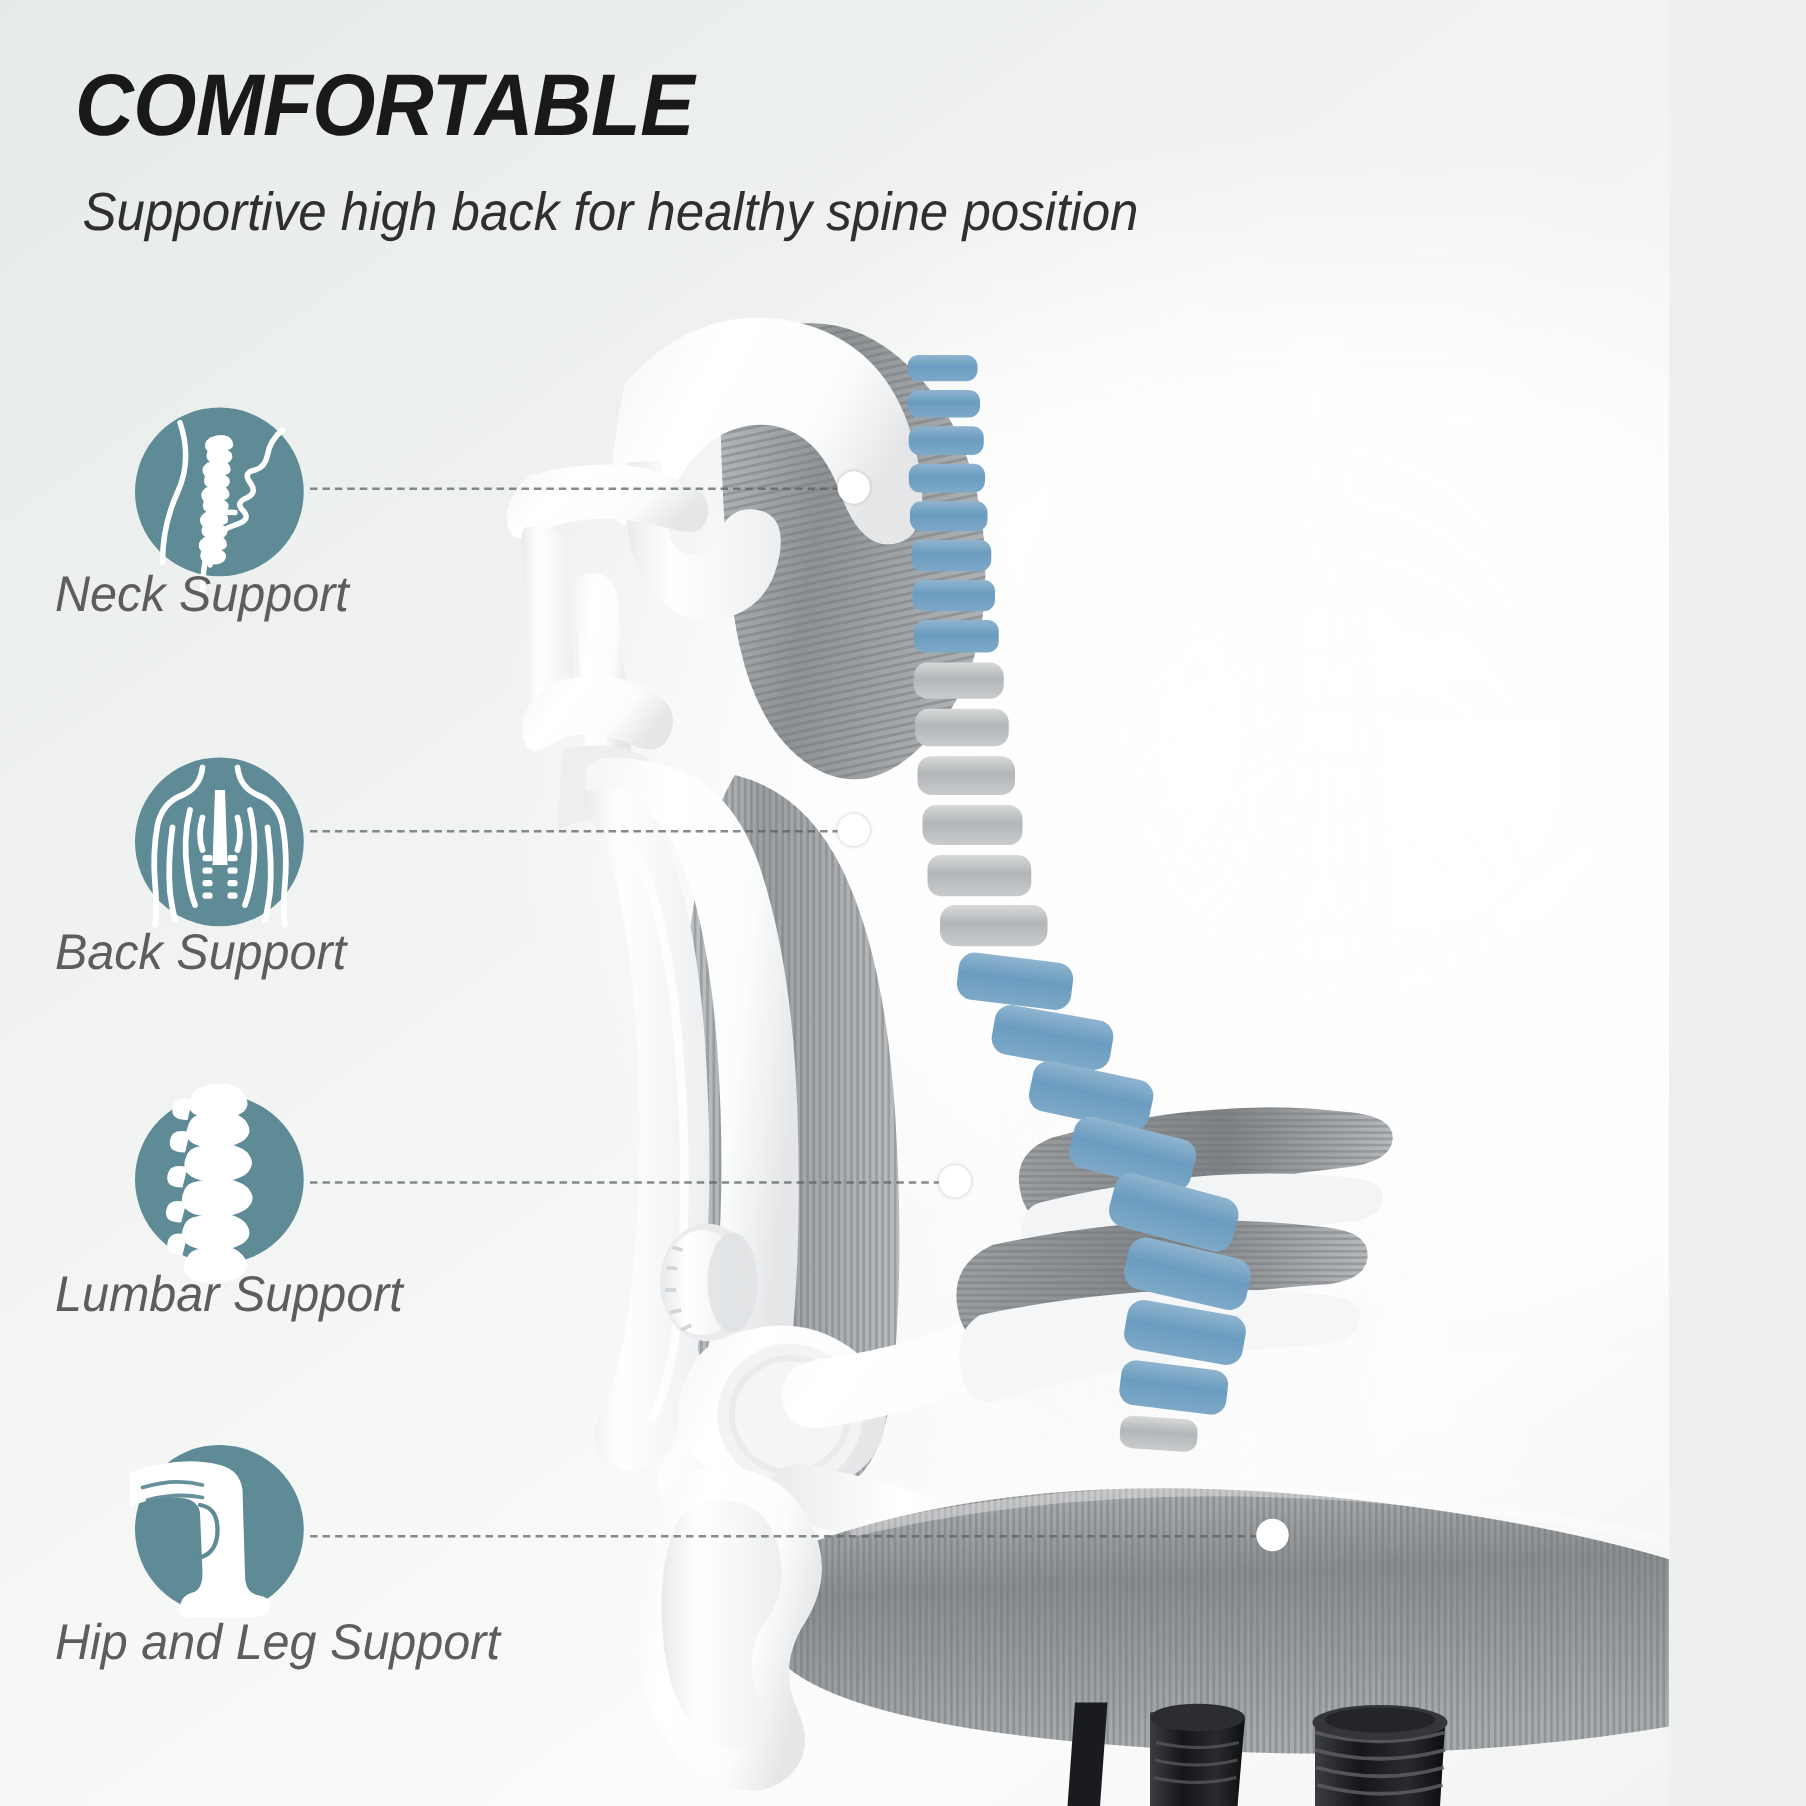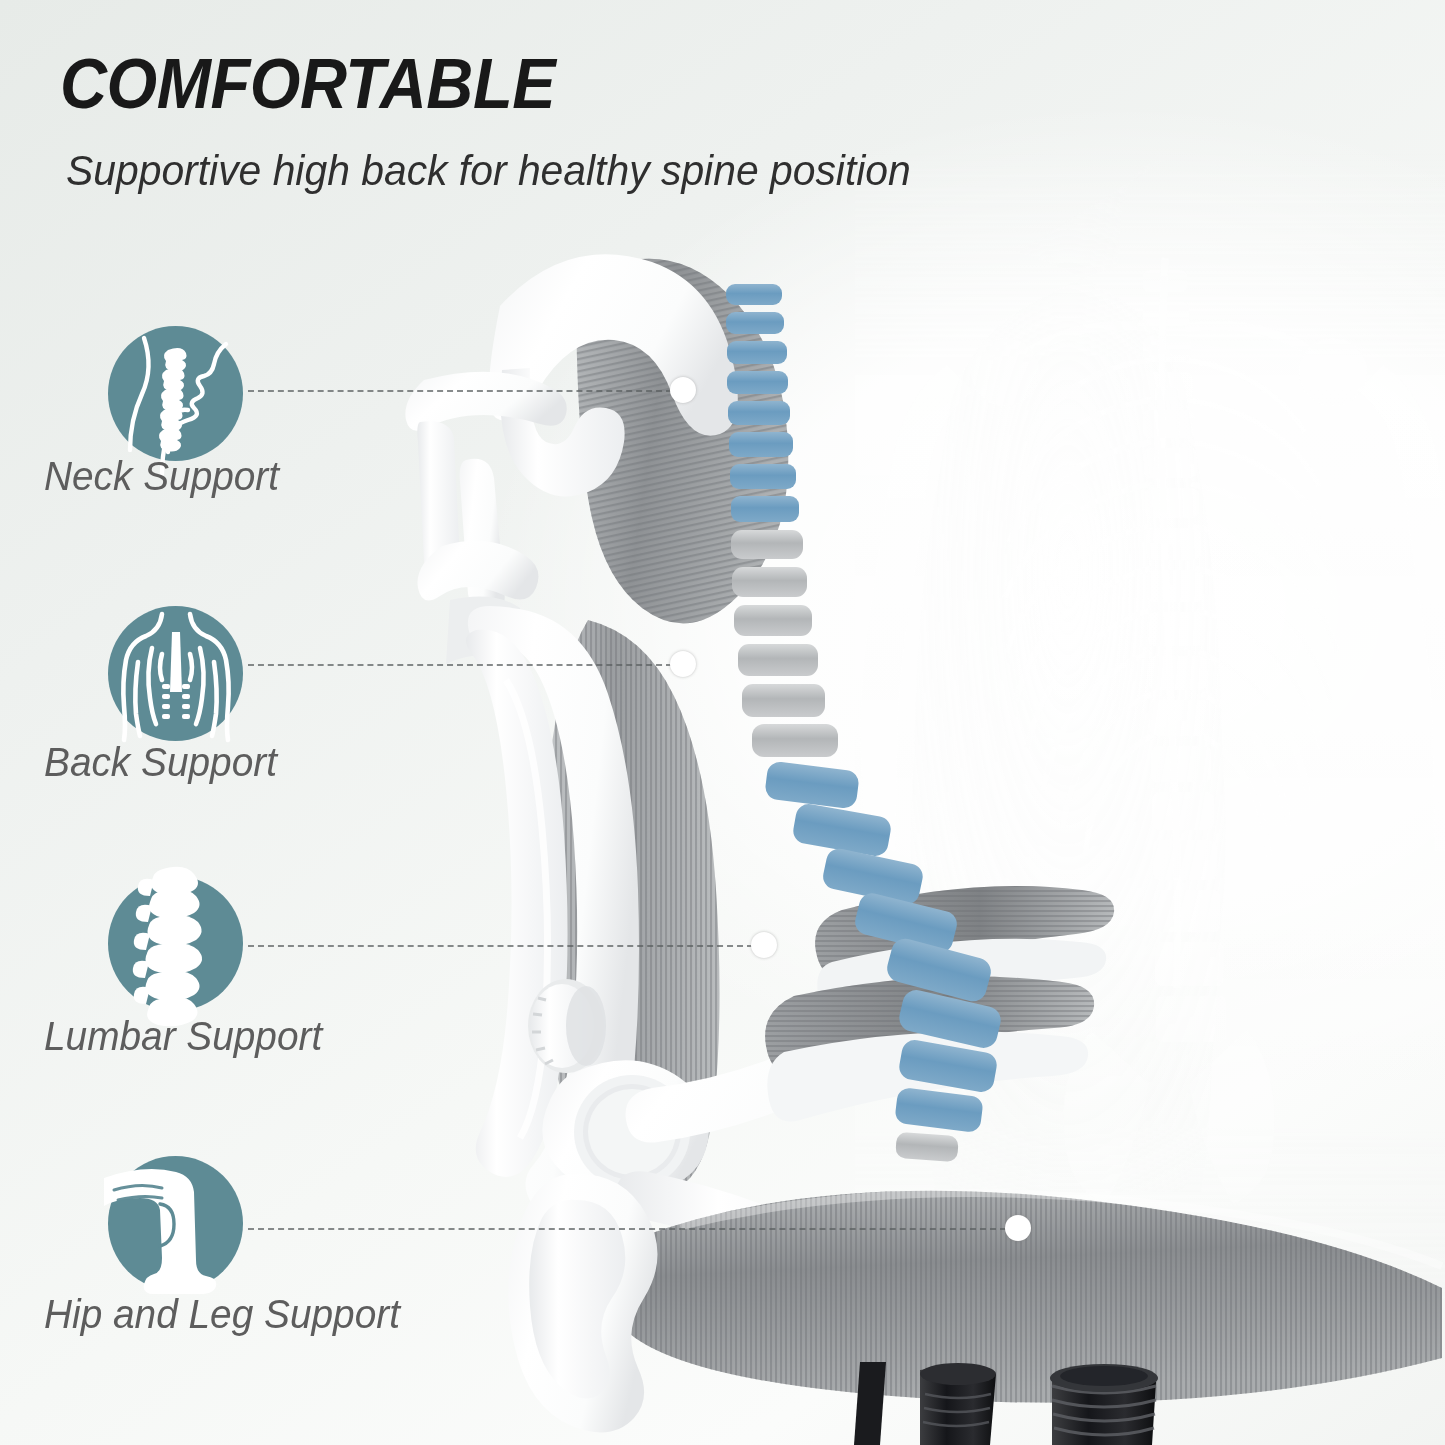--- a/index.html
+++ b/index.html
@@ -2,21 +2,21 @@
 <html><head>
 <meta charset="utf-8">
 <style>
   * { margin:0; padding:0; box-sizing:border-box; }
   html,body { width:1445px; height:1445px; overflow:hidden; }
   body {
     font-family:"Liberation Sans", sans-serif;
     background:#eef0ee;
   }
   #stage {
-    position:relative; width:1445px; height:1445px; overflow:hidden;
+    position:relative; width:1335px; height:1445px; overflow:hidden;
     background:
       radial-gradient(ellipse 900px 700px at 78% 42%, #ffffff 0%, rgba(255,255,255,0.85) 42%, rgba(255,255,255,0) 72%),
       linear-gradient(145deg, #e7ebe8 0%, #eef1ef 28%, #f6f8f6 58%, #fbfcfb 80%, #f2f4f2 100%);
   }
 
   
   .title {
     position:absolute; left:60px; top:44px;
     font-size:70px; font-weight:bold; font-style:italic;
     letter-spacing:-0.5px; color:#191919;

